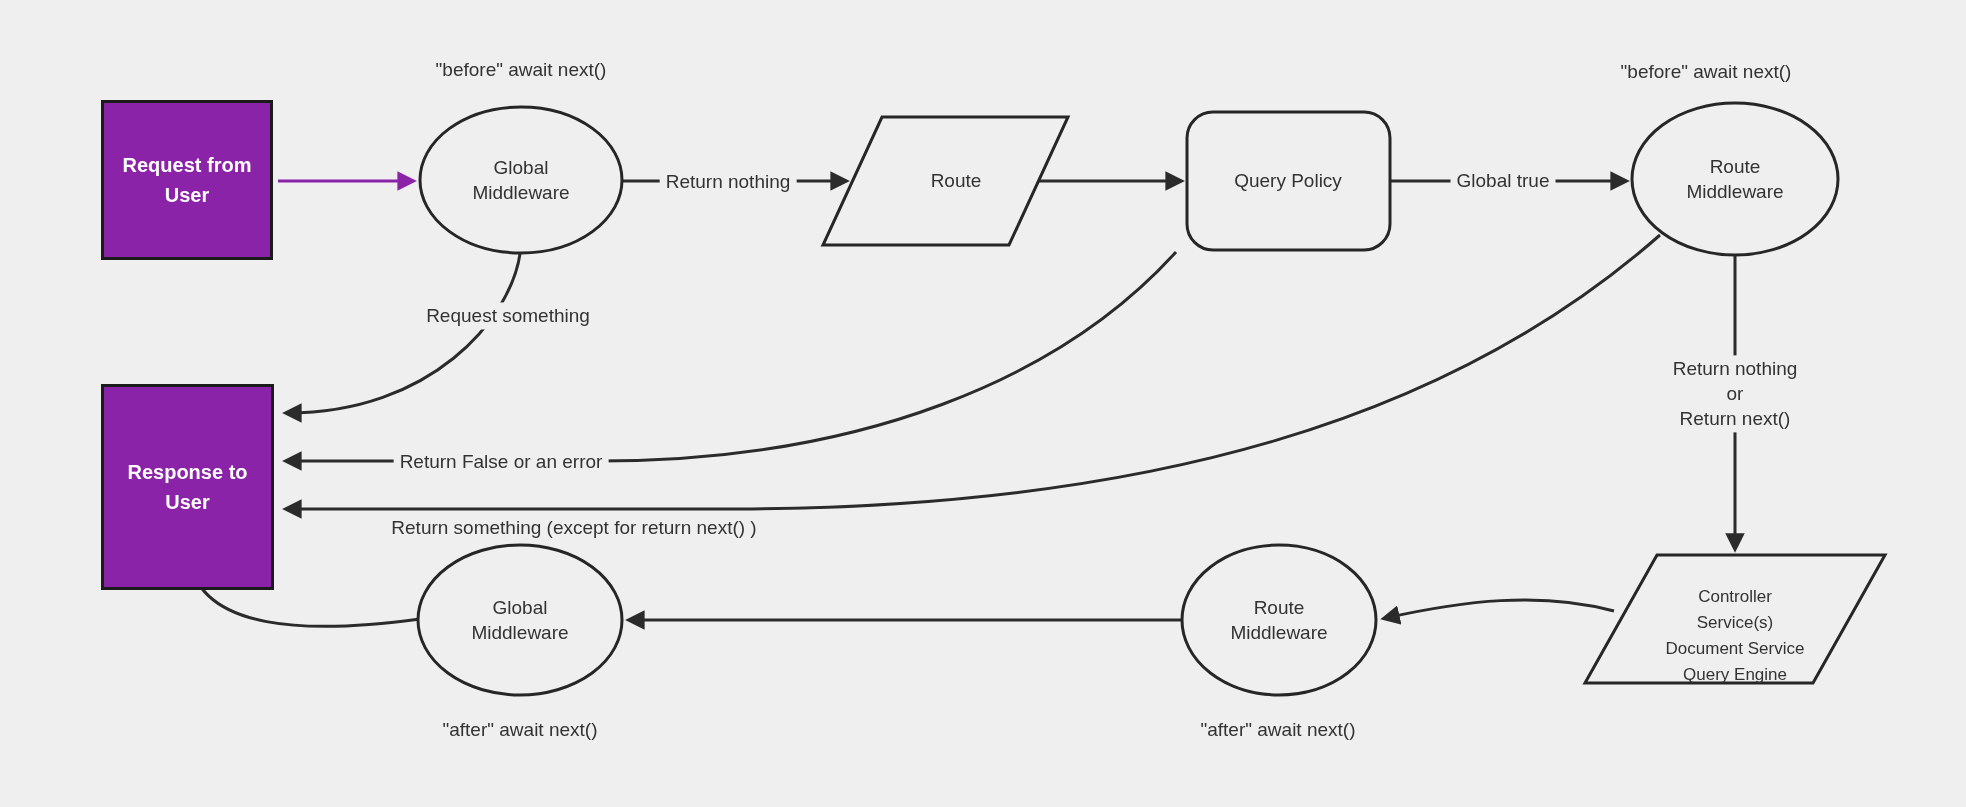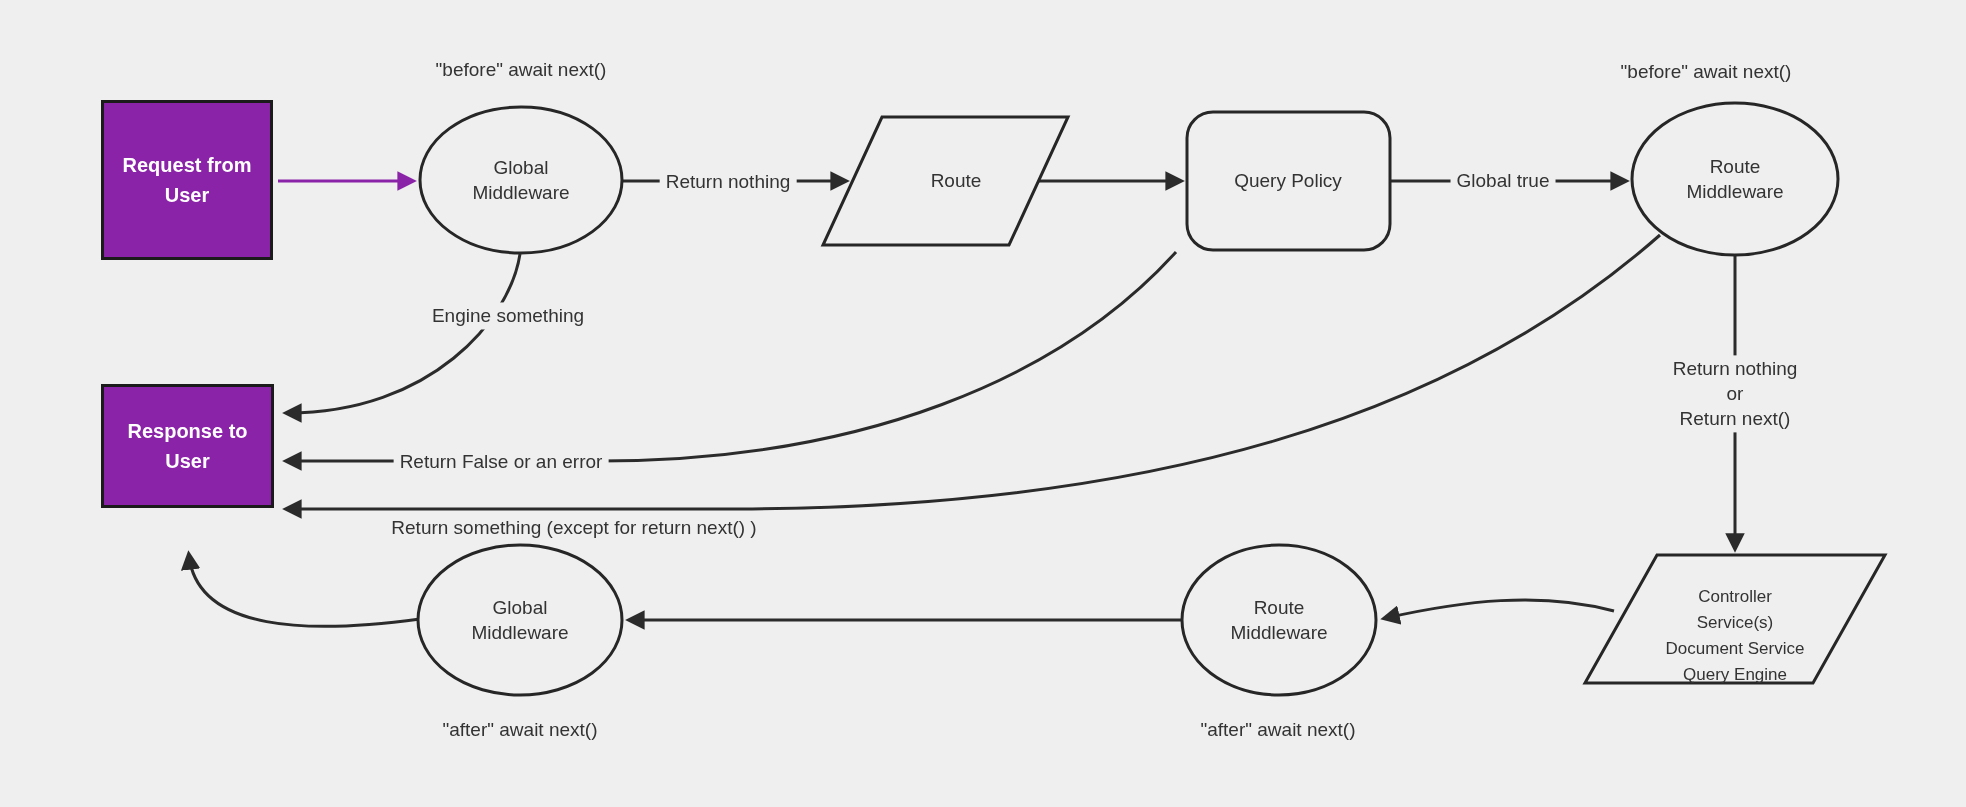--- a/index.html
+++ b/index.html
@@ -80,21 +80,21 @@
       <ellipse cx="1735" cy="179" rx="103" ry="76"></ellipse>
       <polygon points="1657,555 1885,555 1813,683 1585,683"></polygon>
       <ellipse cx="1279" cy="620" rx="97" ry="75"></ellipse>
       <ellipse cx="520" cy="620" rx="102" ry="75"></ellipse>
     </g>
   </svg>
 
   <div class="box" style="left:101px;top:100px;width:172px;height:160px;">
     <span>Request from User</span>
   </div>
-  <div class="box" style="left:101px;top:384px;width:173px;height:124px;">
+  <div class="box" style="left:101px;top:384px;width:173px;height:206px;">
     <span>Response to User</span>
   </div>
 
   <div class="label node-label" style="left:521px;top:180px;width:130px;white-space:normal;">Global Middleware</div>
   <div class="label node-label" style="left:946px;top:181px;margin-left:10px;">Route</div>
   <div class="label node-label" style="left:1288px;top:181px;">Query Policy</div>
   <div class="label node-label" style="left:1735px;top:179px;width:130px;white-space:normal;">Route Middleware</div>
   <div class="label node-label pre small" style="left:1735px;top:620px;margin-top:16px;">Controller
 Service(s)
 Document Service
@@ -102,20 +102,20 @@
   <div class="label node-label" style="left:1279px;top:620px;width:130px;white-space:normal;">Route Middleware</div>
   <div class="label node-label" style="left:520px;top:620px;width:130px;white-space:normal;">Global Middleware</div>
 
   <div class="label" style="left:521px;top:70px;">"before" await next()</div>
   <div class="label" style="left:1706px;top:72px;">"before" await next()</div>
   <div class="label" style="left:520px;top:730px;">"after" await next()</div>
   <div class="label" style="left:1278px;top:730px;">"after" await next()</div>
 
   <div class="label edge-label" style="left:728px;top:182px;">Return nothing</div>
   <div class="label edge-label" style="left:1503px;top:181px;">Global true</div>
-  <div class="label edge-label" style="left:508px;top:316px;">Engine something</div>
+  <div class="label edge-label" style="left:508px;top:316px;">Request something</div>
   <div class="label edge-label" style="left:501px;top:462px;">Return False or an error</div>
   <div class="label edge-label" style="left:574px;top:509px;margin-top:19px;">Return something (except for return next() )</div>
   <div class="label edge-label pre" style="left:1735px;top:394px;">Return nothing
 or
 Return next()</div>
 
 </div>
 
 </body></html>

